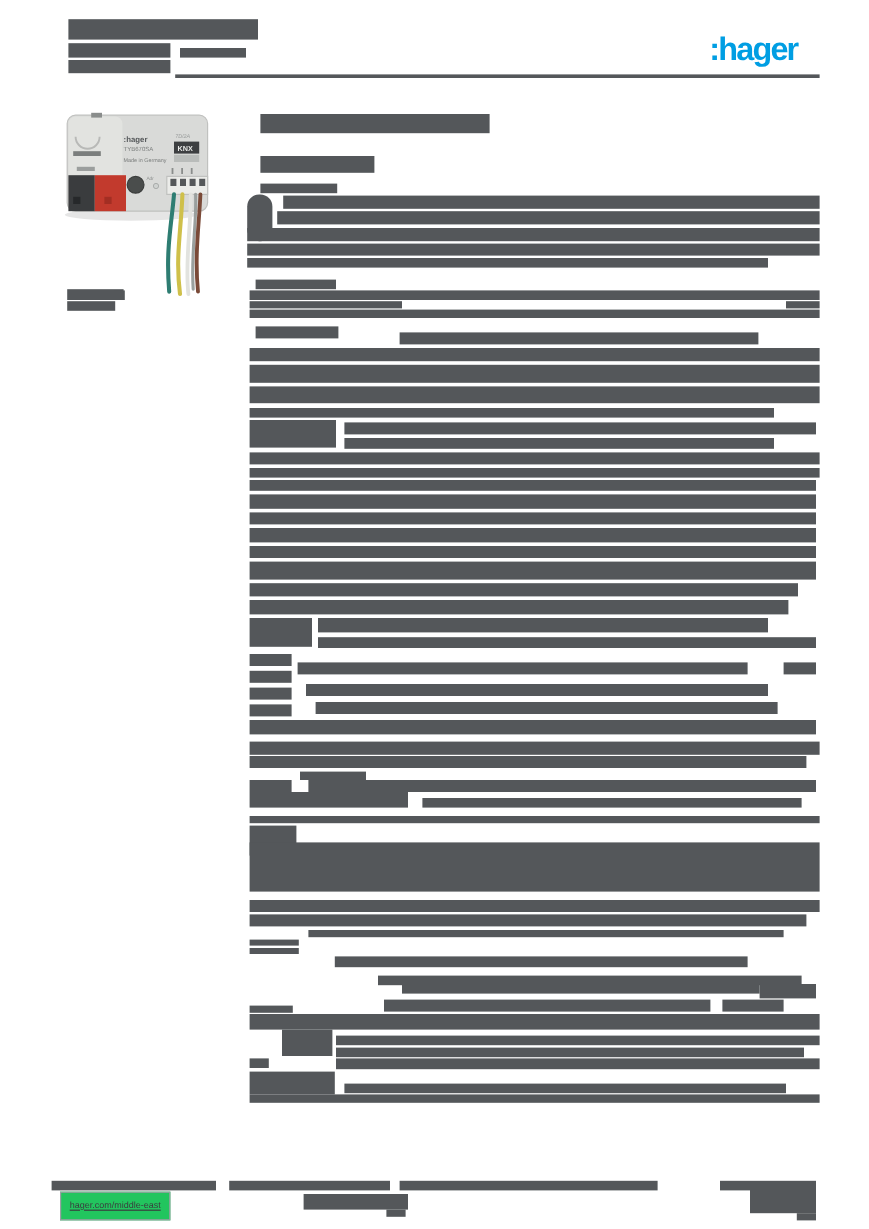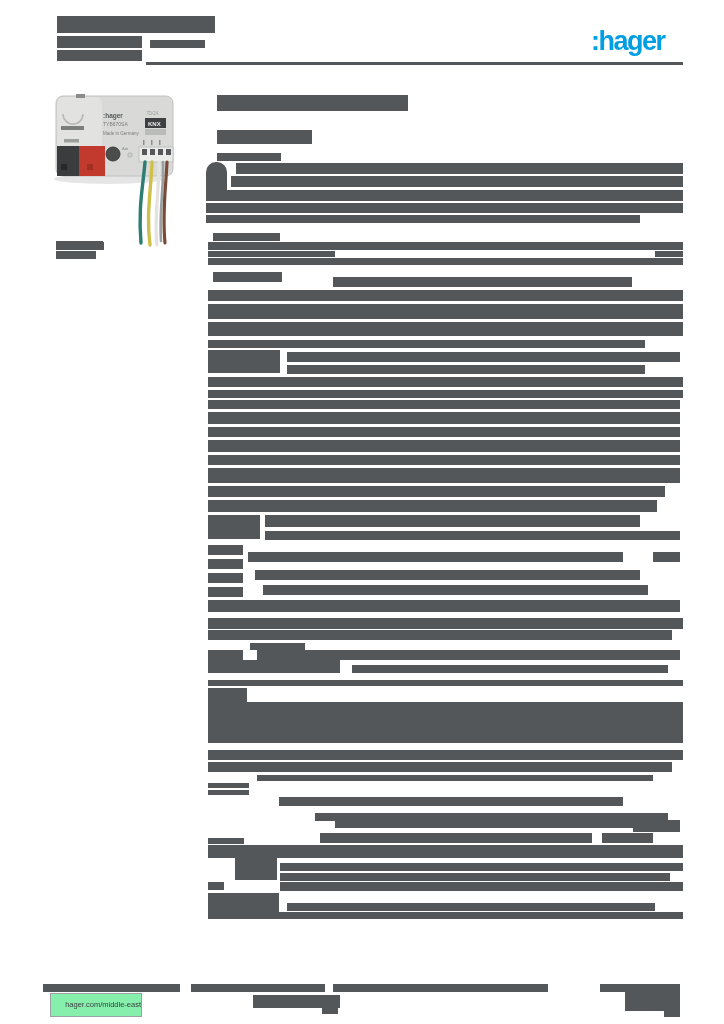--- a/index.html
+++ b/index.html
@@ -9,23 +9,23 @@
   }
   .bar{position:absolute;background:var(--bar,#54575A);}
   .abs{position:absolute;}
   .logo{
     position:absolute;left:591px;top:24px;width:92px;height:34px;
     color:var(--logo,#009EE3);font-weight:bold;font-size:27px;line-height:34px;
     letter-spacing:-1.5px;text-align:left;
   }
   .footer-box{
     position:absolute;left:50px;top:993px;width:90px;height:22px;
-    border:1px solid #9aa0a3;background:#86efac;
-    font-size:7.5px;color:#3a3d3f;line-height:22px;text-align:right;
-    white-space:nowrap;overflow:hidden;
+    border:1px solid #9aa0a3;background:#22c55e;
+    font-size:7.5px;color:#3a3d3f;line-height:22px;text-align:center;
+    white-space:nowrap;overflow:hidden;text-decoration:underline;
   }
   .photo{position:absolute;left:53px;top:92px;width:124px;height:160px;}
 </style>
 </head>
 <body>
 
 <div class="page">
 
   <div id="bars-layer" class="abs" style="left:0;top:0;width:724px;height:1024px;">
       <div class="bar" style="left: 57px; top: 16px; width: 158px; height: 17px;"></div>

